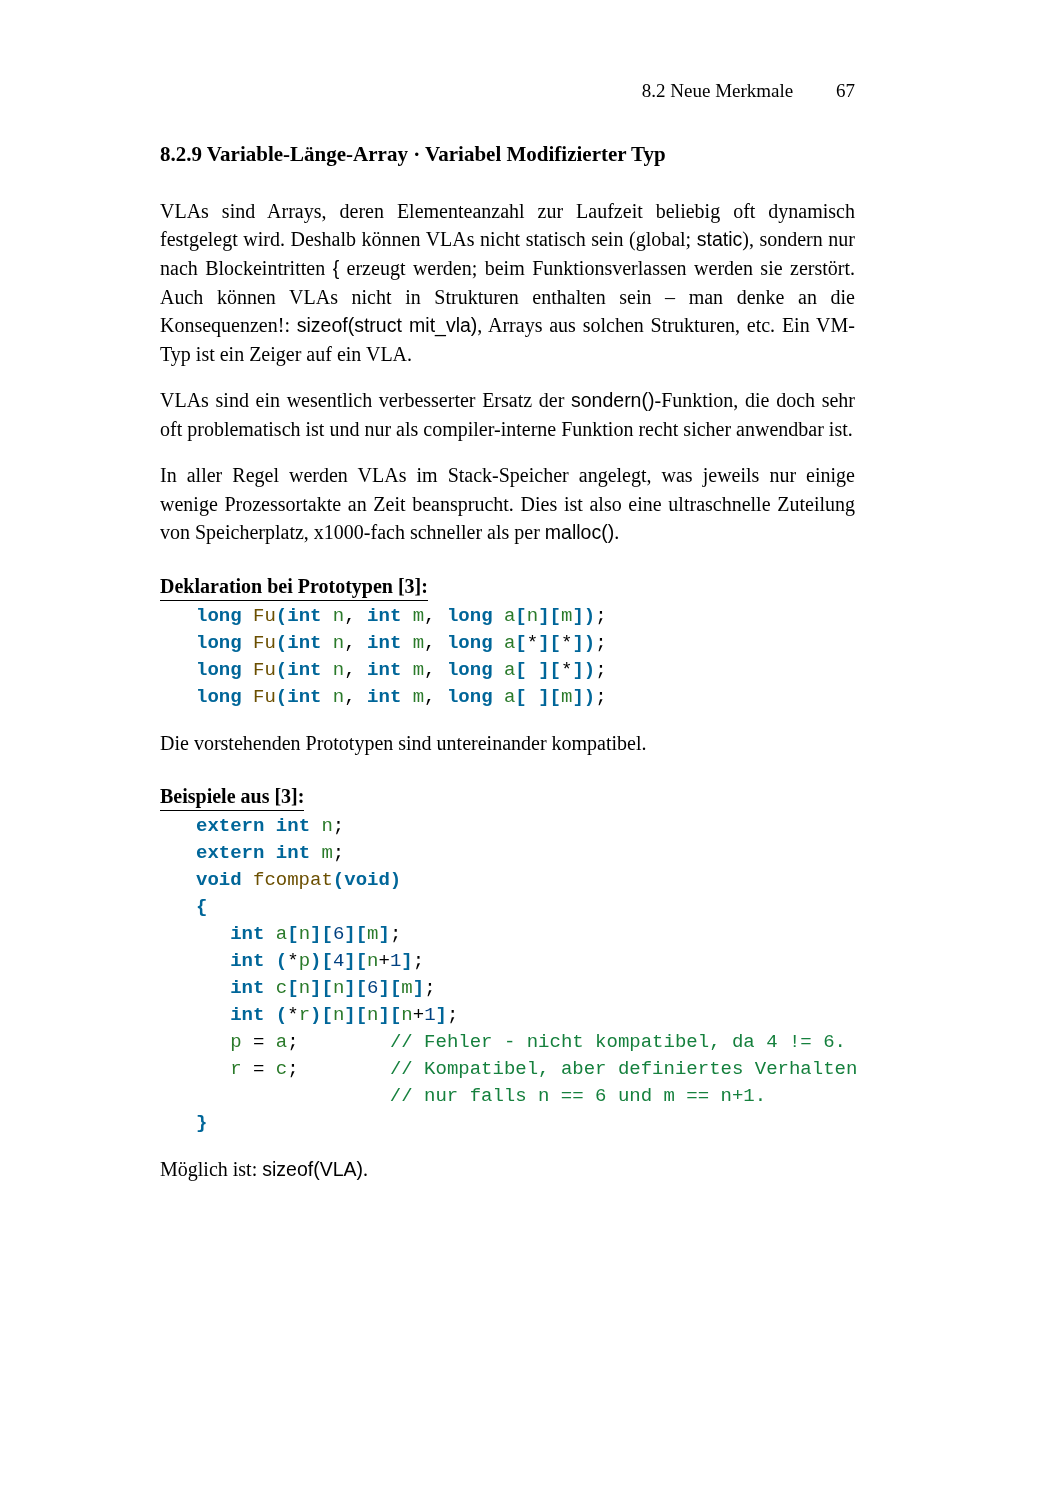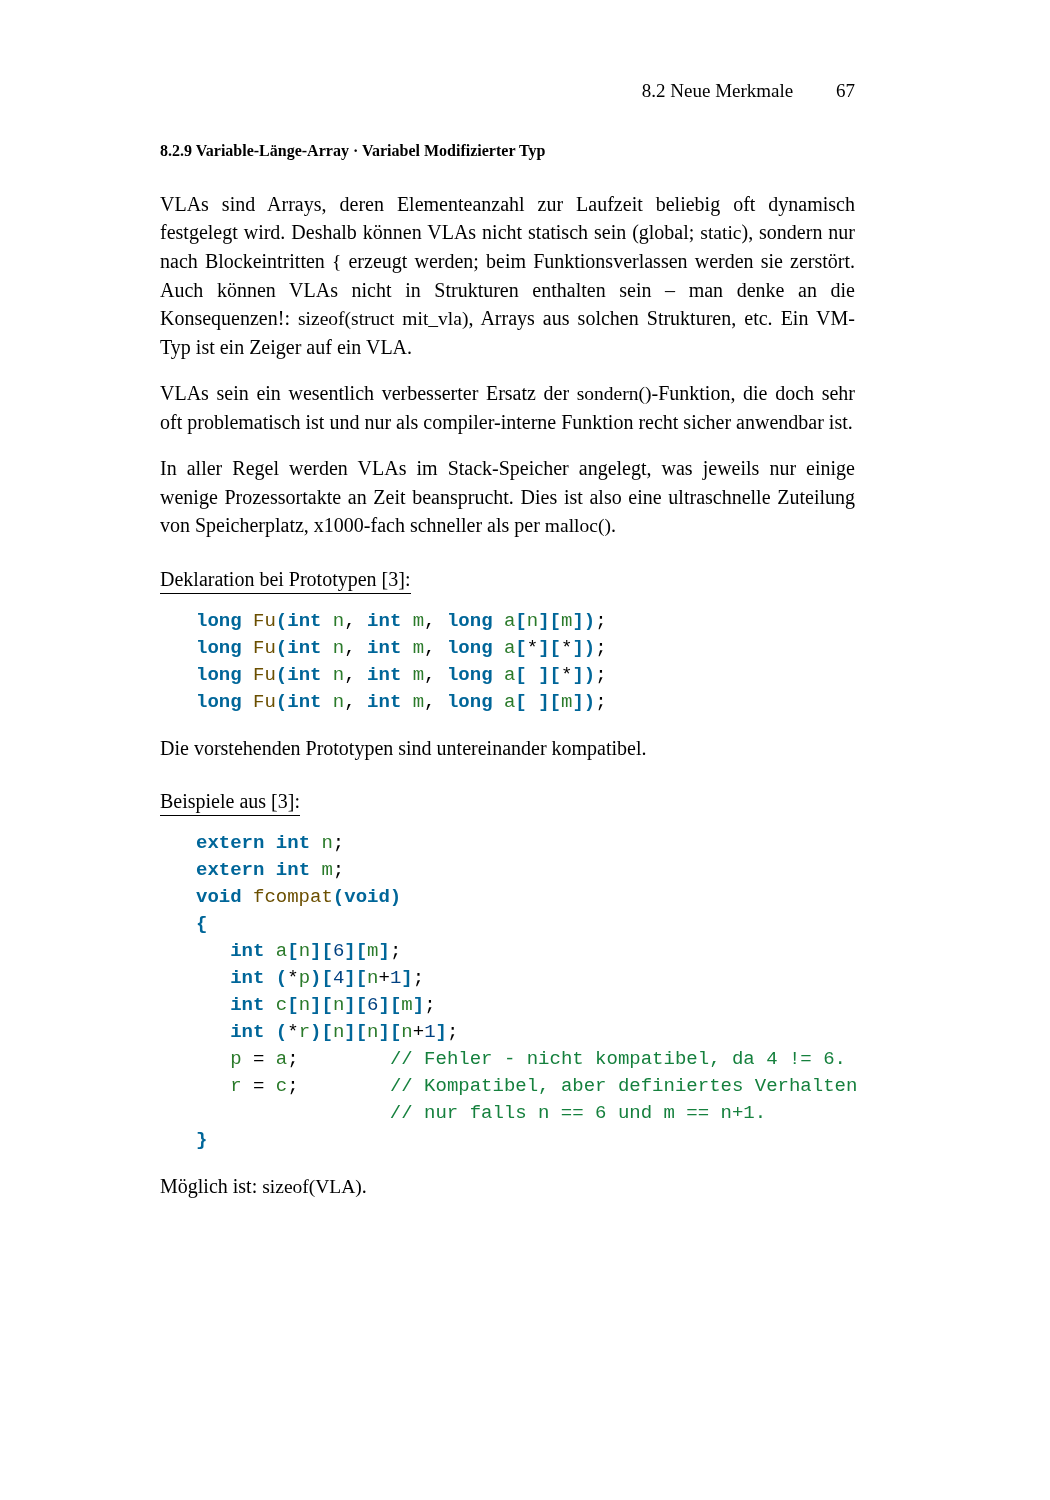--- a/index.html
+++ b/index.html
@@ -18,42 +18,43 @@
   }
   .running-header {
     text-align: right;
     font-size: 19px;
     margin-bottom: 28px;
   }
   .running-header .sec {
     margin-right: 38px;
   }
   .section-title {
-    font-size: 16px;
+    font-size: 21px;
     font-weight: bold;
     margin-bottom: 30px;
     margin-top: 40px;
   }
   .para {
     font-size: 20px;
     line-height: 1.42;
     text-align: justify;
     margin-bottom: 18px;
   }
   .code-inline {
-    font-family: Liberation Serif, serif;
+    font-family: Liberation Sans, sans-serif;
     font-size: 19.5px;
   }
   .sub-label {
     font-size: 20px;
     border-bottom: 1px solid #000;
     display: inline-block;
     margin-top: 10px;
-    margin-bottom: 14px;
+    margin-bottom: 2px;
     padding-bottom: 2px;
+    font-weight: bold;
   }
   pre.codeblock {
     font-family: 'Courier New', monospace;
     font-size: 19px;
     line-height: 1.42;
     margin: 0 0 18px 36px;
     white-space: pre;
   }
   .kw { color: #006699; font-weight: bold; }
   .fn { color: #6b4f00; }
@@ -72,21 +73,21 @@
     <span>67</span>
   </div>
 
   <div class="section-title">8.2.9  Variable-Länge-Array · Variabel Modifizierter Typ</div>
 
   <div class="para">
     <span>VLAs sind Arrays, deren Elementeanzahl zur Laufzeit beliebig oft dynamisch festgelegt wird. Deshalb können VLAs nicht statisch sein (global; </span><span class="code-inline">static</span><span>), sondern nur nach Blockeintritten </span><span class="code-inline">{</span><span> erzeugt werden; beim Funktionsverlassen werden sie zerstört. Auch können VLAs nicht in Strukturen enthalten sein – man denke an die Konsequenzen!: </span><span class="code-inline">sizeof(struct mit_vla)</span><span>, Arrays aus solchen Strukturen, etc. Ein VM-Typ ist ein Zeiger auf ein VLA.</span>
   </div>
 
   <div class="para">
-    <span>VLAs sein ein wesentlich verbesserter Ersatz der </span><span class="code-inline">sondern()</span><span>-Funktion, die doch sehr oft problematisch ist und nur als compiler-interne Funktion recht sicher anwendbar ist.</span>
+    <span>VLAs sind ein wesentlich verbesserter Ersatz der </span><span class="code-inline">sondern()</span><span>-Funktion, die doch sehr oft problematisch ist und nur als compiler-interne Funktion recht sicher anwendbar ist.</span>
   </div>
 
   <div class="para">
     <span>In aller Regel werden VLAs im Stack-Speicher angelegt, was jeweils nur einige wenige Prozessortakte an Zeit beansprucht. Dies ist also eine ultraschnelle Zuteilung von Speicherplatz, x1000-fach schneller als per </span><span class="code-inline">malloc()</span><span>.</span>
   </div>
 
   <div><span class="sub-label">Deklaration bei Prototypen [3]:</span></div>
 
   <pre class="codeblock"><span class="kw">long</span> <span class="fn">Fu</span><span class="bracket">(</span><span class="kw">int</span> <span class="id">n</span><span>,</span> <span class="kw">int</span> <span class="id">m</span><span>,</span> <span class="kw">long</span> <span class="id">a</span><span class="bracket">[</span><span class="id">n</span><span class="bracket">]</span><span class="bracket">[</span><span class="id">m</span><span class="bracket">]</span><span class="bracket">)</span><span>;</span>
 <span class="kw">long</span> <span class="fn">Fu</span><span class="bracket">(</span><span class="kw">int</span> <span class="id">n</span><span>,</span> <span class="kw">int</span> <span class="id">m</span><span>,</span> <span class="kw">long</span> <span class="id">a</span><span class="bracket">[</span><span>*</span><span class="bracket">]</span><span class="bracket">[</span><span>*</span><span class="bracket">]</span><span class="bracket">)</span><span>;</span>

